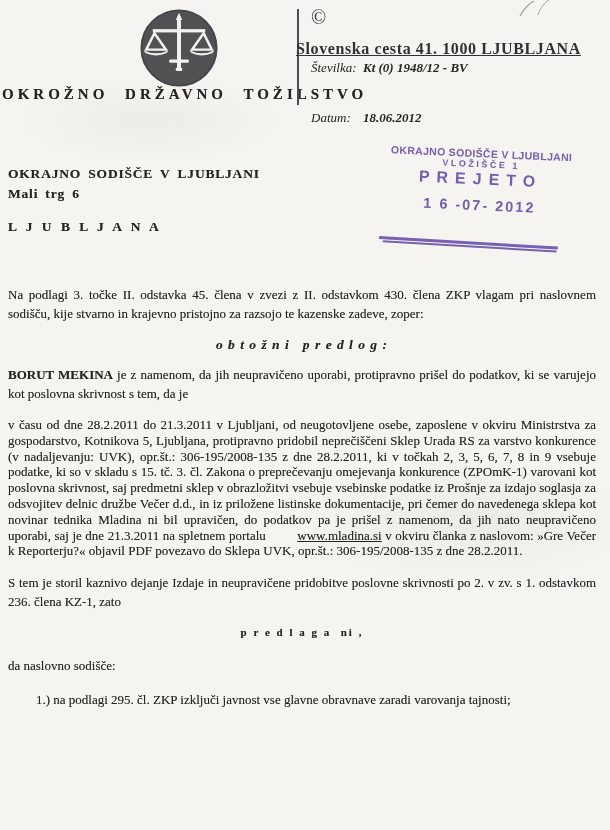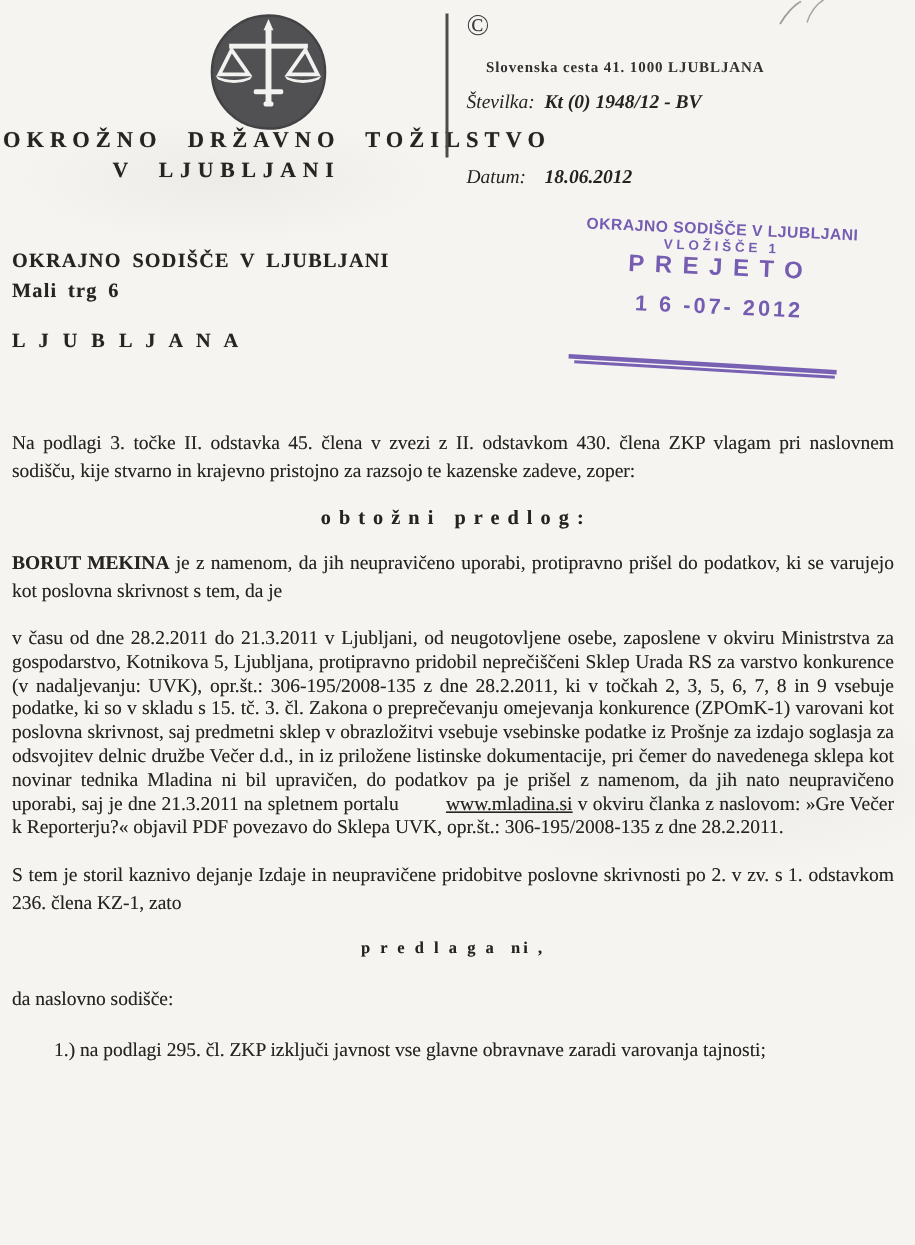--- a/index.html
+++ b/index.html
@@ -27,21 +27,21 @@
   .hand-mark { left:512px; top:0; }
   .logo { left:138px; top:7px; width:82px; height:82px; }
   .org1 { left:2px; top:86px; width:298px; text-align:center;
           font-size:15px; font-weight:bold; letter-spacing:4px; word-spacing:9px; white-space:nowrap;
           text-shadow:0 0 .5px rgba(30,30,30,.5); }
   .org2 { left:2px; top:106px; width:298px; text-align:center;
           font-size:14.5px; font-weight:bold; letter-spacing:4.5px; word-spacing:8px;
           text-shadow:0 0 .5px rgba(30,30,30,.5); }
   .divider { left:297px; top:9px; width:1.5px; height:96px; background:#4c4c4e; }
   .copyright { left:311px; top:6px; font-size:20px; color:#3a3a3c; }
-  .addr { left:324px; top:40px; font-size:10px; font-weight:bold; letter-spacing:.6px; color:#33312f; }
+  .addr { left:296px; top:40px; font-size:16px; font-weight:bold; letter-spacing:.6px; color:#33312f;text-decoration:underline; }
   .case-row { left:311px; font-size:13px; font-style:italic; }
   .row-num  { top:60px; }
   .row-date { top:82px;margin-top:28px; }
   .case-row .lbl { display:inline-block; width:52px; }
   .case-row .val { font-weight:bold; }
 
   
   .recipient { left:8px; top:164px; font-size:13.5px; font-weight:bold;
                line-height:19.5px; letter-spacing:.8px; word-spacing:3px;
                text-shadow:0 0 .5px rgba(30,30,30,.45); }
@@ -60,21 +60,21 @@
   .stamp-line .bar1 { height:2.5px; background:var(--stamp); }
   .stamp-line .bar2 { height:1.5px; background:var(--stamp); margin-top:1.5px; margin-left:4px; width:97%; }
 
   
   .body { left:8px; right:14px; top:285px; font-size:13px;
           text-shadow:0 0 .4px rgba(35,35,35,.4); }
   .body p { margin:0; text-align:justify; }
   .p1 { line-height:19px; margin-bottom:14px !important; }
   .p2 { line-height:19px; margin-bottom:12px !important; }
   .h-obtozni { margin:10px 0 12px; font-size:13.5px; font-weight:bold; text-align:center;
-               white-space:pre; letter-spacing:1px; }
+               white-space:pre; letter-spacing:1px;font-style:italic; }
   .p3 { line-height:19px; margin-bottom:14px !important; }
   .p4 { line-height:15.8px; margin-bottom:14px !important; }
   .p5 { line-height:19px; margin-bottom:0 !important; }
   .h-predlaga { margin:15px 0 18px; font-size:11px; font-weight:bold; text-align:center;
                 white-space:pre; letter-spacing:2px; }
   .p6 { line-height:19px; margin-bottom:15px !important; text-align:center; }
   .item { padding-left:28px; line-height:19px; text-align:left !important; }
 </style>
 </head>
 <body>
@@ -94,21 +94,20 @@
       <rect x="18" y="27" width="64" height="4" fill="#f2f2f0"></rect>
       <path d="M20,32 L10,52 L34,52 Z" fill="none" stroke="#f2f2f0" stroke-width="3"></path>
       <path d="M80,32 L66,52 L90,52 Z" fill="none" stroke="#f2f2f0" stroke-width="3"></path>
       <path d="M7,53 Q22,60 37,53 L35,56 Q22,62 9,56 Z" fill="#f2f2f0"></path>
       <path d="M63,53 Q78,60 93,53 L91,56 Q78,62 65,56 Z" fill="#f2f2f0"></path>
       <rect x="38" y="64" width="24" height="4" rx="1.5" fill="#f2f2f0"></rect>
       <rect x="46" y="74" width="8" height="4" rx="1.5" fill="#f2f2f0"></rect>
     </svg>
   </div>
   <div class="abs org1">OKROŽNO DRŽAVNO TOŽILSTVO</div>
-  <div class="abs org2">V LJUBLJANI</div>
 
   <div class="abs divider"></div>
   <div class="abs copyright">©</div>
   <div class="abs addr">Slovenska cesta 41. 1000 LJUBLJANA</div>
   <div class="abs case-row row-num">
     <span class="lbl">Številka:</span><span class="val">Kt (0) 1948/12 - BV</span>
   </div>
   <div class="abs case-row row-date">
     <span class="lbl">Datum:</span><span class="val">18.06.2012</span>
   </div>

